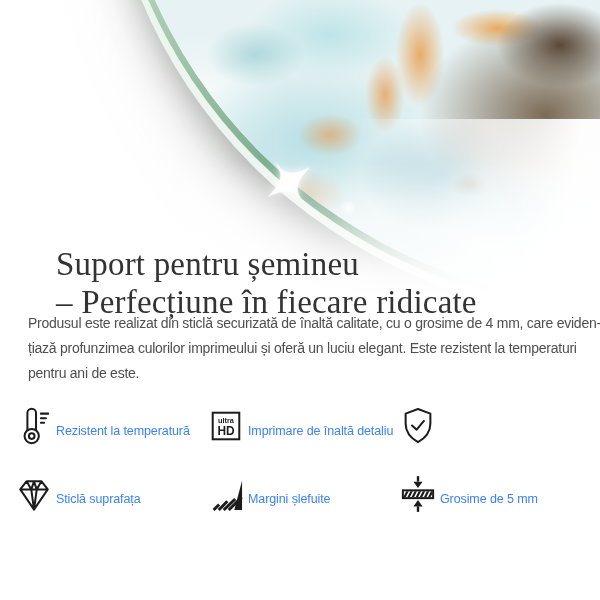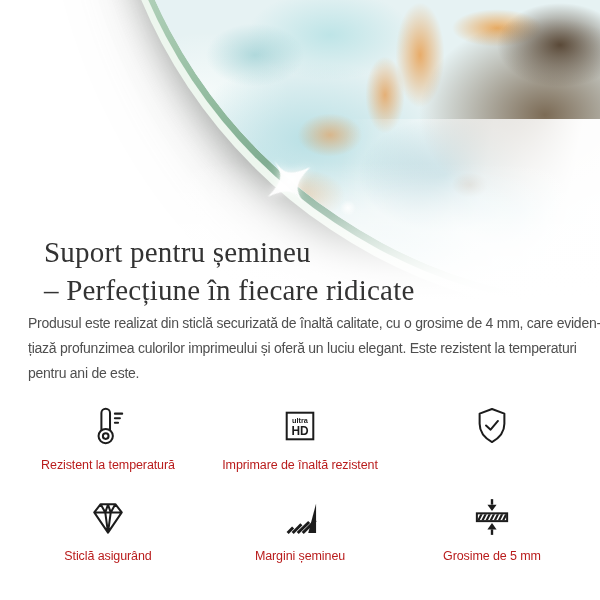--- a/index.html
+++ b/index.html
@@ -41,31 +41,31 @@
   .hero-fade{position:absolute;inset:0;z-index:6;
     background-image:
       linear-gradient(to bottom, rgba(255,255,255,0) 0%, rgba(255,255,255,0) 52%,
                       rgba(255,255,255,.5) 72%, rgba(255,255,255,.9) 88%, #fff 96%),
       linear-gradient(100deg, rgba(255,255,255,0) 55%, rgba(255,255,255,.75) 78%, rgba(255,255,255,.98) 92%);
     background-size:100% 100%, 100% 62%;
     background-position:0 0, 0 100%;
     background-repeat:no-repeat;}
 
   
-  .title{position:absolute;left:40px;top:229px;margin:4px;font-family:"Liberation Serif",serif;
-        font-weight:400;font-size:29px;line-height:38px;color:#333;letter-spacing:.2px;z-index:10;}
+  .title{position:absolute;left:40px;top:229px;margin:16px;font-family:"Liberation Serif",serif;
+        font-weight:400;font-size:33px;line-height:38px;color:#333;letter-spacing:.2px;z-index:10;}
   .desc{position:absolute;left:28px;top:311px;font-size:14px;line-height:25px;color:#4f4f4f;
         letter-spacing:-.25px;white-space:nowrap;z-index:10;}
 
   
   .features{position:absolute;left:12px;top:403px;width:576px;display:grid;
         grid-template-columns:repeat(3,1fr);row-gap:22px;z-index:10;}
-  .feature{display:flex;flex-direction:column;align-items:center;text-align:center;}
+  .feature{display:flex;flex-direction:row;align-items:center;text-align:center;}
   .ficon{height:46px;display:flex;align-items:center;justify-content:center;}
-  .flabel{margin-top:9px;font-size:12.5px;color:#b91c1c;letter-spacing:-.1px;}
+  .flabel{margin-top:9px;font-size:12.5px;color:#3b82f6;letter-spacing:-.1px;}
   .ico{stroke:#1c1c1c;fill:none;stroke-width:2.2;}
 </style>
 </head>
 <body>
 
 <div class="page">
 
   <div class="hero">
     <div class="glass-base"></div>
     <div class="glass-edge"></div>
@@ -107,54 +107,54 @@
     </div>
 
     <div class="feature">
       <span class="ficon">
         <svg width="44" height="44" viewBox="0 0 48 48">
           <rect class="ico" x="9.5" y="9.5" width="29" height="29" stroke-width="2.5"></rect>
           <text x="24" y="21" text-anchor="middle" font-size="8" font-weight="bold" fill="#1c1c1c" font-family="Liberation Sans, sans-serif">ultra</text>
           <text x="24" y="33.5" text-anchor="middle" font-size="13" font-weight="bold" fill="#1c1c1c" font-family="Liberation Sans, sans-serif">HD</text>
         </svg>
       </span>
-      <span class="flabel">Imprimare de înaltă rezistent</span>
+      <span class="flabel">Imprimare de înaltă detaliu</span>
     </div>
 
     <div class="feature">
       <span class="ficon">
         <svg width="44" height="44" viewBox="0 0 48 48">
           <path class="ico" d="M24 5.5 L37.5 10.5 V21.5 C37.5 30.5 32 37 24 41.5 C16 37 10.5 30.5 10.5 21.5 V10.5 Z" stroke-linejoin="round"></path>
           <path class="ico" d="M17.5 23.5 L22.5 28 L30.5 18.5" stroke-width="2.4" stroke-linecap="round" stroke-linejoin="round"></path>
         </svg>
       </span>
     </div>
 
     <div class="feature">
       <span class="ficon">
         <svg width="44" height="44" viewBox="0 0 48 48">
           <path class="ico" stroke-width="2" stroke-linejoin="round" d="M9 19 L16 10 H32 L39 19 L24 41 Z M9 19 H39 M16 10 L21 19 L24 10.5 L27 19 L32 10 M21 19 L24 41 M27 19 L24 41"></path>
         </svg>
       </span>
-      <span class="flabel">Sticlă asigurând</span>
+      <span class="flabel">Sticlă suprafața</span>
     </div>
 
     <div class="feature">
       <span class="ficon">
         <svg width="44" height="44" viewBox="0 0 48 48">
           <g stroke="#1c1c1c" stroke-width="3.2">
             <line x1="10.5" y1="41.5" x2="16.5" y2="35.5"></line>
             <line x1="16" y1="41.5" x2="25.5" y2="32"></line>
             <line x1="21.5" y1="41.5" x2="34" y2="29.5"></line>
             <line x1="27" y1="41.5" x2="41" y2="27.5"></line>
           </g>
           <path d="M33 41.5 L41.5 41.5 L41.5 9.5 Z" fill="#1c1c1c"></path>
         </svg>
       </span>
-      <span class="flabel">Margini șemineu</span>
+      <span class="flabel">Margini șlefuite</span>
     </div>
 
     <div class="feature">
       <span class="ficon">
         <svg width="44" height="44" viewBox="0 0 48 48">
           <defs>
               <clipPath id="barclip">
                 <rect x="8.5" y="21" width="31" height="6.5"></rect>
               </clipPath>
             </defs>

